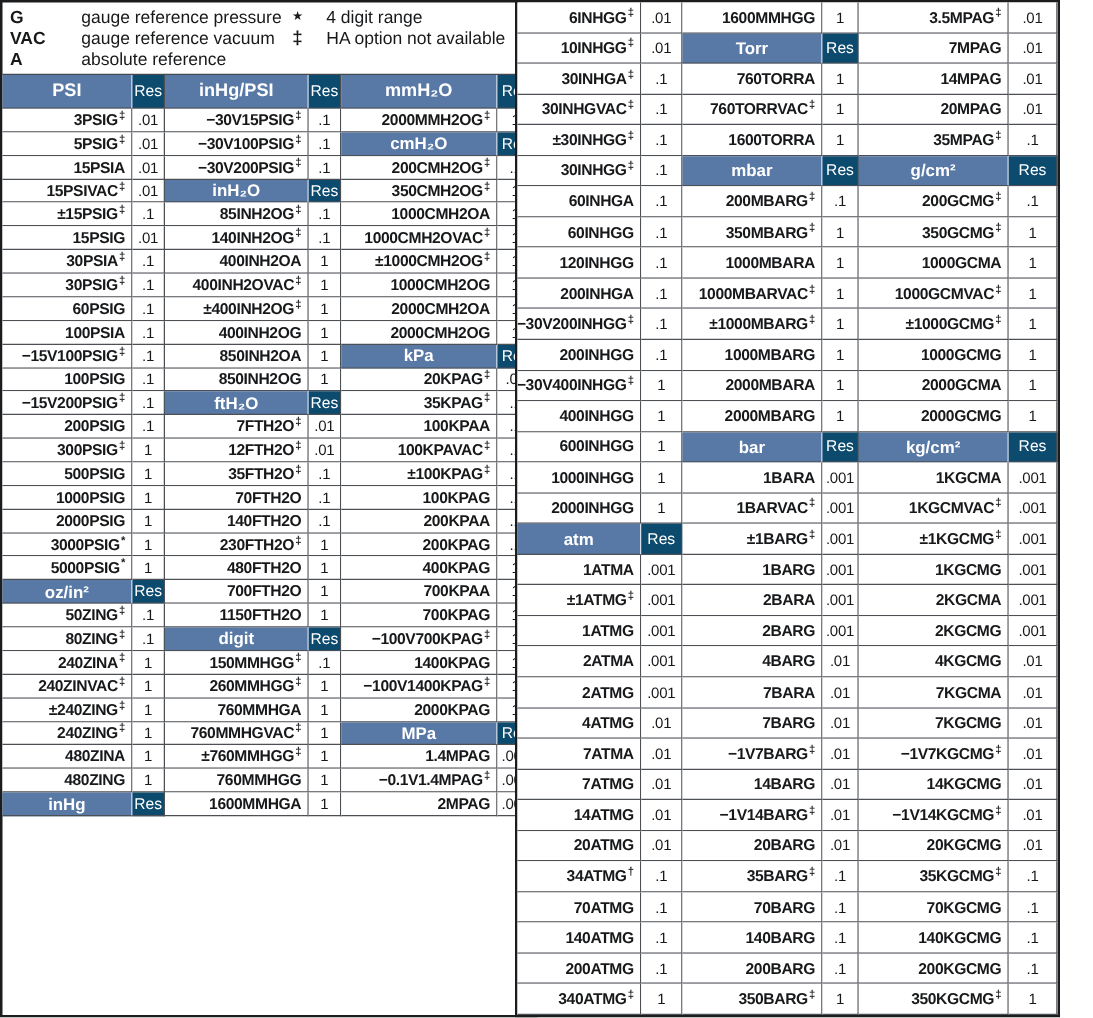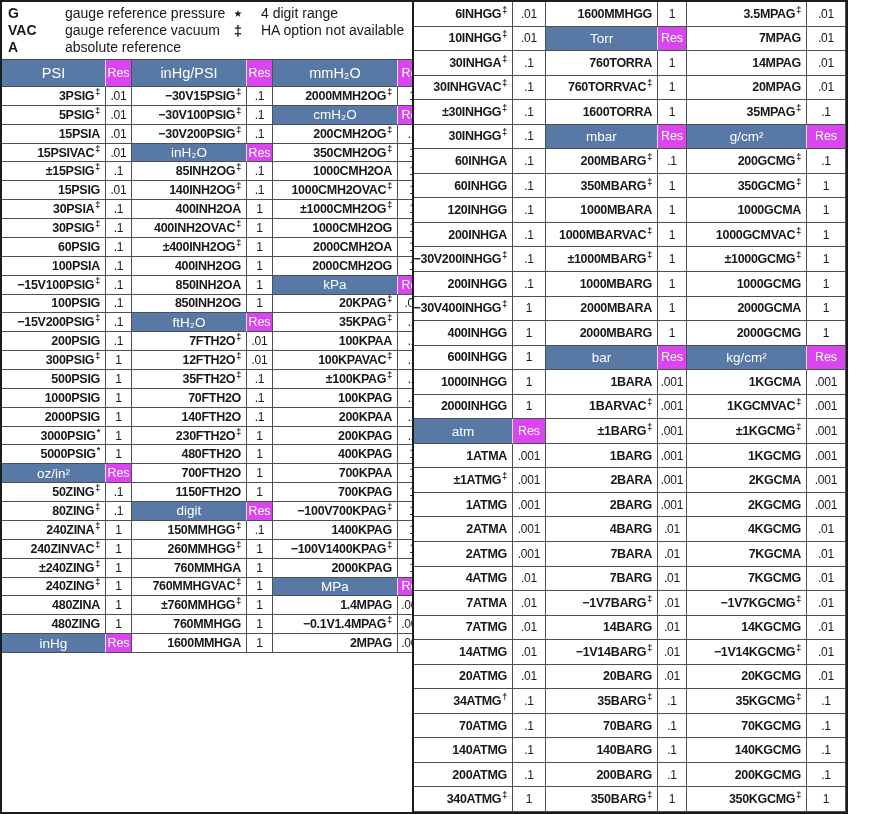--- a/index.html
+++ b/index.html
@@ -26,24 +26,24 @@
              grid-template-rows:27px repeat(30,1fr);height:593px;}
   .grid-right{grid-template-columns:99px 33px 112px 29px 120px 39px;
               grid-template-rows:repeat(33,1fr);height:810px;}
 
   .c{border-right:1px solid #4c4f54;border-bottom:1px solid #4c4f54;box-sizing:border-box;
      display:flex;align-items:center;overflow:hidden;background:#fff;}
   .unit{justify-content:flex-end;padding-right:5px;font-weight:bold;font-size:12.5px;
         letter-spacing:-0.3px;white-space:nowrap;}
   .unit sup{font-size:9px;position:relative;top:-4px;margin-left:1px;font-weight:bold;}
   .res{justify-content:center;font-size:12px;padding:0 1px;letter-spacing:-0.2px;}
-  .hu{background:#5878a6;color:#fff;font-weight:normal;font-size:13.5px;justify-content:center;
+  .hu{background:#5878a6;color:#fff;font-weight:bold;font-size:13.5px;justify-content:center;
       border-right:1px solid #d9e0eb;letter-spacing:0;}
   .hu.big{font-size:14.5px;}
-  .hr{background:#d946ef;color:#fff;font-size:12.5px;justify-content:center;}
+  .hr{background:#0c4a6e;color:#fff;font-size:12.5px;justify-content:center;}
 </style>
 </head>
 <body>
 
 <div class="page">
 
   <div class="tbl tbl-left">
     <div class="legend">
       <div class="legend-codes">
         <div class="lrow">

